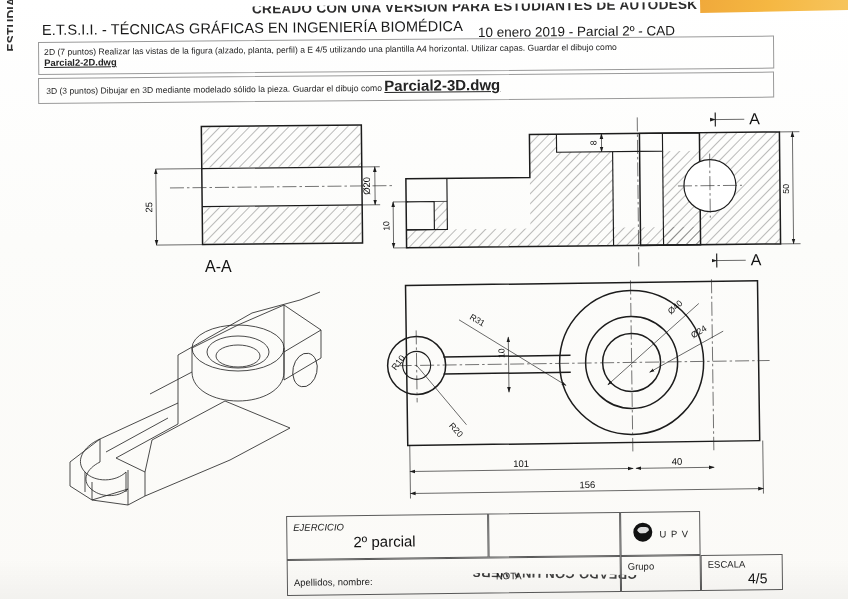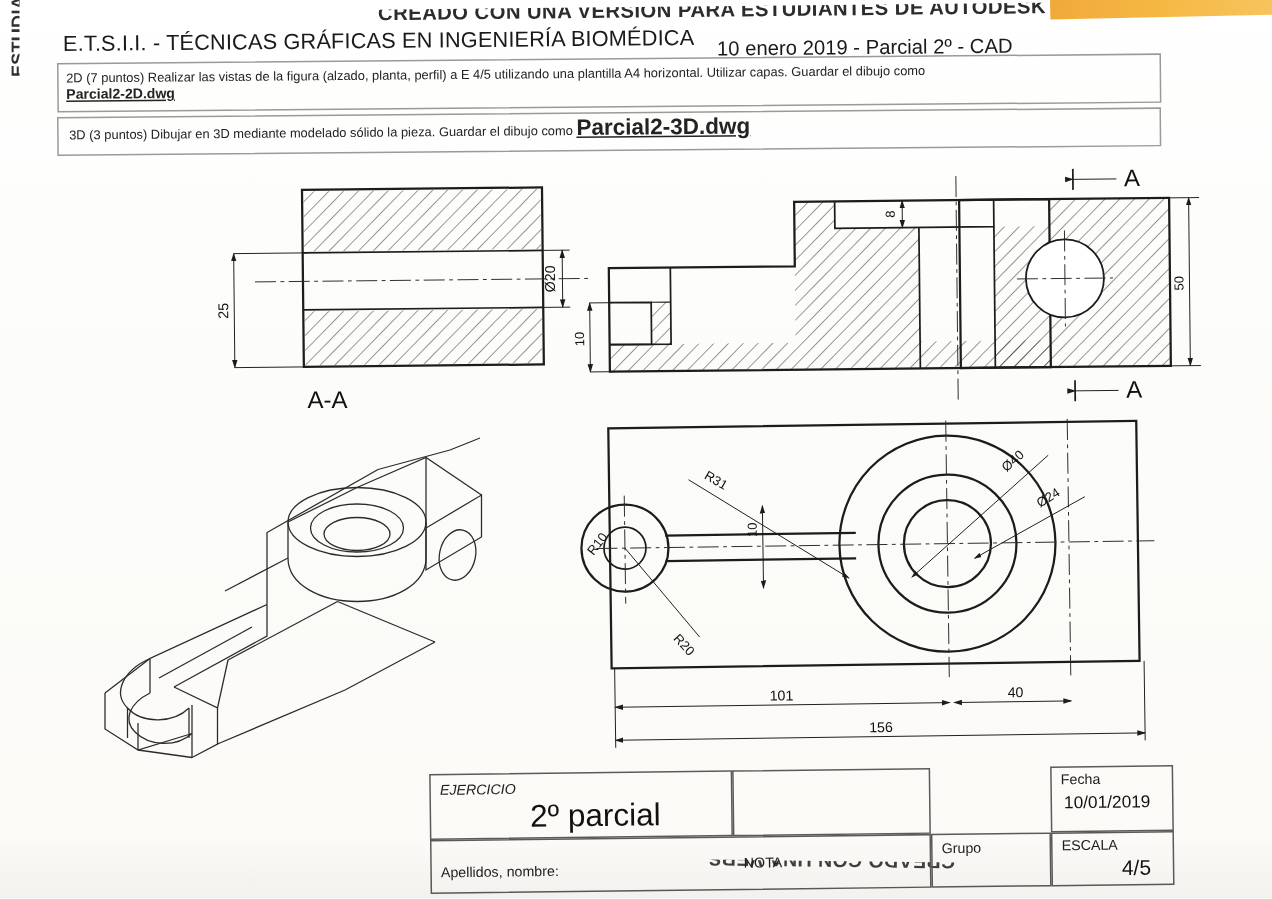--- a/index.html
+++ b/index.html
@@ -302,29 +302,29 @@
     <path class="iso" d="M 128,505 L 128,489"></path>
 
     <path class="iso" d="M 145,496 L 230,460 L 290,428"></path>
     <path class="iso" d="M 225,401 L 290,428"></path>
   </g>
 </svg>
 
 <div id="titleblock">
   <div class="cell" style="left:0;top:8px;width:202px;height:44px;">
     <span class="tb-lbl" style="left:6px;top:5px;font-style:italic;">EJERCICIO</span>
-    <span class="tb-val" style="left:66px;top:17px;font-size:21px;">2º parcial</span>
+    <span class="tb-val" style="left:66px;top:17px;font-size:15px;">2º parcial</span>
   </div>
   <div class="cell" style="left:202px;top:8px;width:132px;height:44px;">
     <span class="tb-lbl" style="left:6px;top:12px;margin-top:44px;">NOTA</span>
     <span class="tb-val" style="left:60px;top:18px;"></span>
   </div>
-  <div class="cell" style="left:414px;top:8px;width:82px;height:44px;">
-    <span class="tb-lbl" style="left:6px;top:3px;">Fecha</span>
-    <span class="tb-val-s" style="left:8px;top:18px;">10/01/2019</span>
+  <div class="cell" style="left:334px;top:8px;width:80px;height:44px;">
+    <span id="upv-logo" style="left:12px;top:10px;"></span>
+    <span class="tb-lbl" style="left:38px;top:16px;letter-spacing:1px;">U P V</span>
   </div>
 
   <div class="cell" style="left:0;top:52px;width:334px;height:36px;">
     <span class="tb-lbl" style="left:6px;top:16px;">Apellidos, nombre:</span>
     <span class="tb-val-s" style="left:110px;top:14px;"></span>
   </div>
   <div class="cell" style="left:334px;top:52px;width:80px;height:36px;">
     <span class="tb-lbl" style="left:6px;top:4px;">Grupo</span>
     <span class="tb-val-s" style="left:44px;top:16px;"></span>
   </div>

